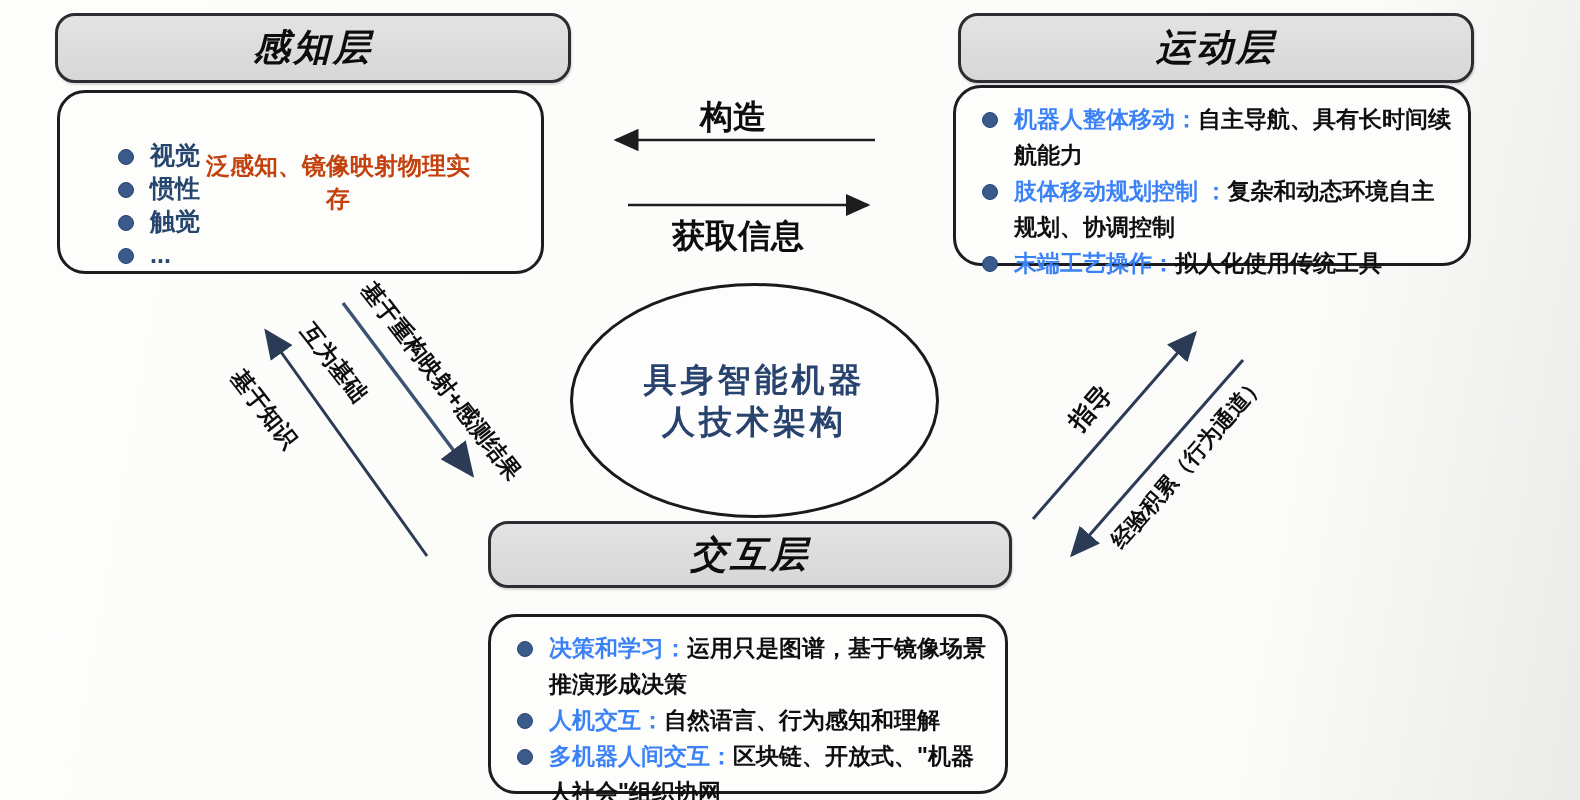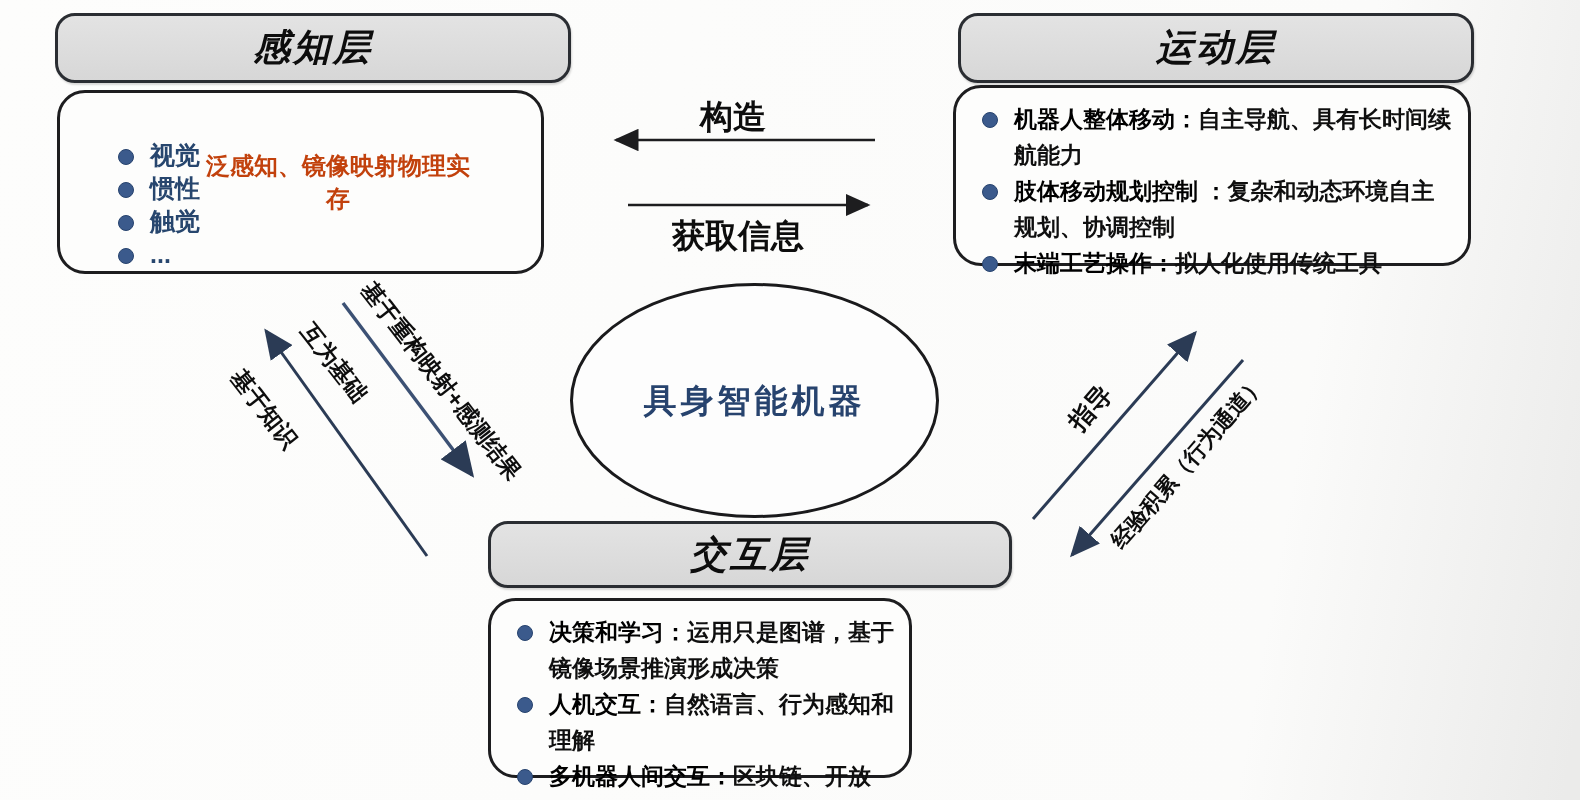--- a/index.html
+++ b/index.html
@@ -28,21 +28,21 @@
   ul.bullets{list-style:none;margin:0;padding:0;}
   ul.bullets li{
     position:relative;padding-left:46px;
     font-size:23px;font-weight:bold;line-height:36px;color:#101010;
   }
   ul.bullets li::before{
     content:"";position:absolute;left:14px;top:11px;
     width:14px;height:14px;border-radius:50%;
     background:#3b5a8c;border:1px solid #27436e;
   }
-  .term{color:#000000;text-align:right;}
+  .term{color:#3b82f6;text-align:right;}
   .desc{color:#0f0f0f;}
   
   ul.plist{list-style:none;margin:16px;padding:0;}
   ul.plist li{
     position:relative;padding-left:32px;
     font-size:25px;font-weight:bold;line-height:33px;color:#27466e;
   }
   ul.plist li::before{
     content:"";position:absolute;left:0;top:10px;
     width:14px;height:14px;border-radius:50%;
@@ -120,31 +120,32 @@
     <li><span class="term">肢体移动规划控制 ：</span><span class="desc">复杂和动态环境自主规划、协调控制</span></li>
     <li><span class="term">末端工艺操作：</span><span class="desc">拟人化使用传统工具</span></li>
   </ul>
 </div>
 
 <div class="abs edge-label h-label" style="left:733px;top:117px;">构造</div>
 <div class="abs edge-label h-label" style="left:738px;top:236px;">获取信息</div>
 
 <div class="abs ellipse" style="left:570px;top:283px;width:363px;height:229px;">
   <div class="etext">具身智能机器</div>
+  <div class="etext">人技术架构</div>
 </div>
 
 <div class="abs edge-label rot-label" style="left:264px;top:409px;transform:translate(-50%,-50%) rotate(52deg);">基于知识</div>
 <div class="abs edge-label rot-label" style="left:334px;top:363px;transform:translate(-50%,-50%) rotate(52deg);">互为基础</div>
 <div class="abs edge-label rot-label" style="left:441px;top:381px;transform:translate(-50%,-50%) rotate(52deg);">基于重构映射+感测结果</div>
 <div class="abs edge-label rot-label" style="left:1090px;top:408px;transform:translate(-50%,-50%) rotate(-49deg);font-size:25px;">指导</div>
 <div class="abs edge-label rot-label" style="left:1188px;top:462px;transform:translate(-50%,-50%) rotate(-49deg);font-size:22px;">经验积累（行为通道）</div>
 
 <div class="abs layer-header" style="left:488px;top:521px;width:518px;height:61px;">
   <span class="hdr-text">交互层</span>
 </div>
 
-<div class="abs layer-box" style="left:488px;top:598px;width:424px;height:180px;padding:13px 14px 0 12px;">
+<div class="abs layer-box" style="left:488px;top:614px;width:520px;height:180px;padding:13px 14px 0 12px;">
   <ul class="bullets">
     <li><span class="term">决策和学习：</span><span class="desc">运用只是图谱，基于镜像场景推演形成决策</span></li>
     <li><span class="term">人机交互：</span><span class="desc">自然语言、行为感知和理解</span></li>
     <li><span class="term">多机器人间交互：</span><span class="desc">区块链、开放式、"机器人社会"组织协网</span></li>
   </ul>
 </div>
 
 </body></html>

